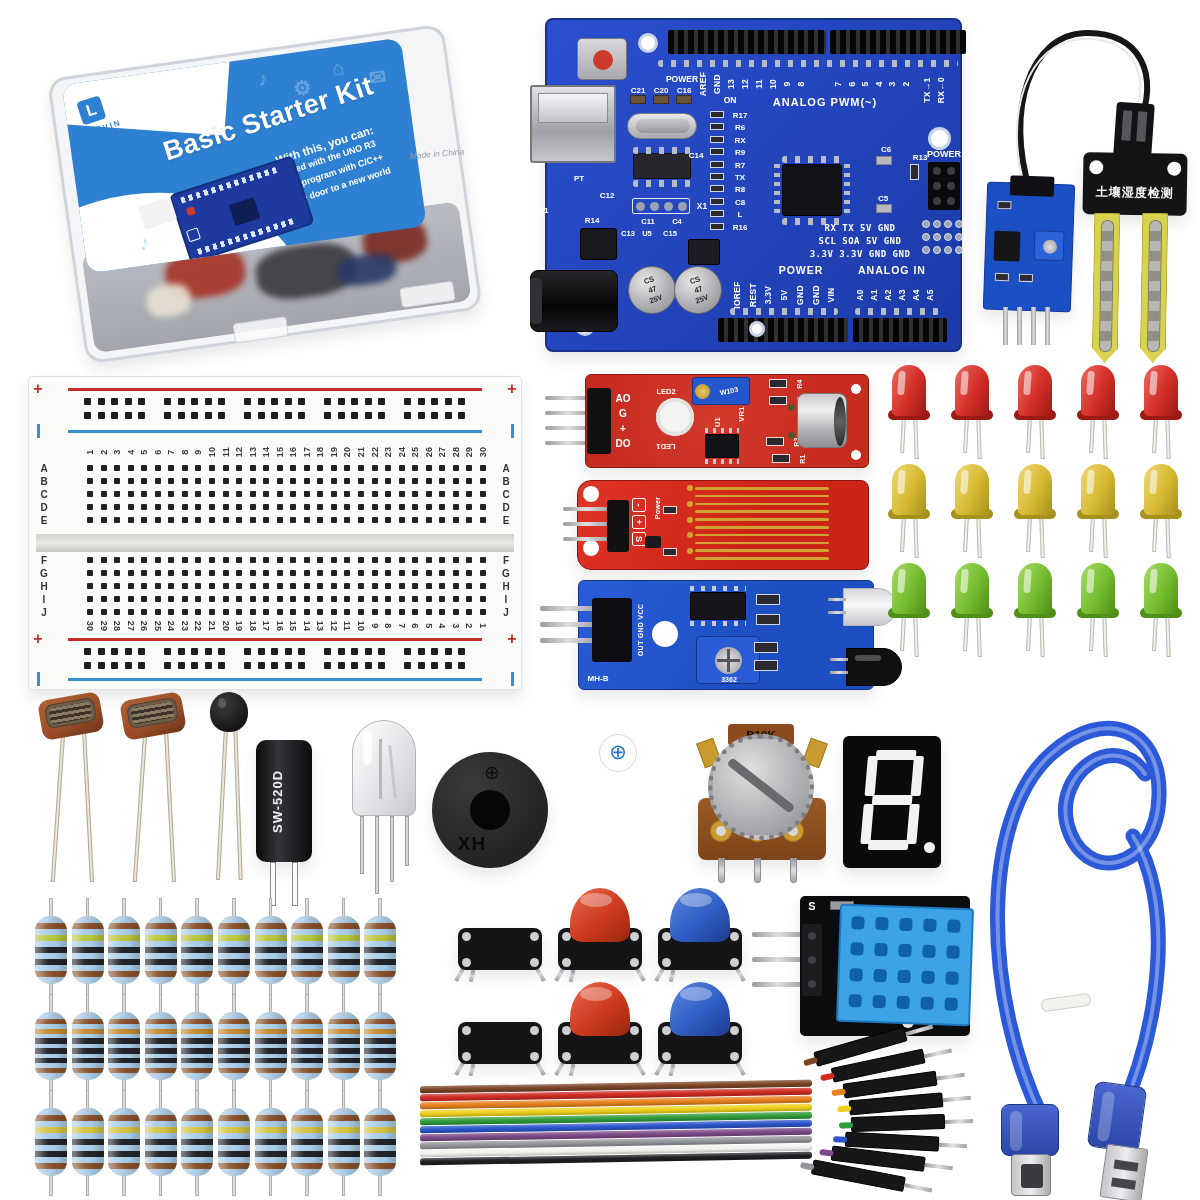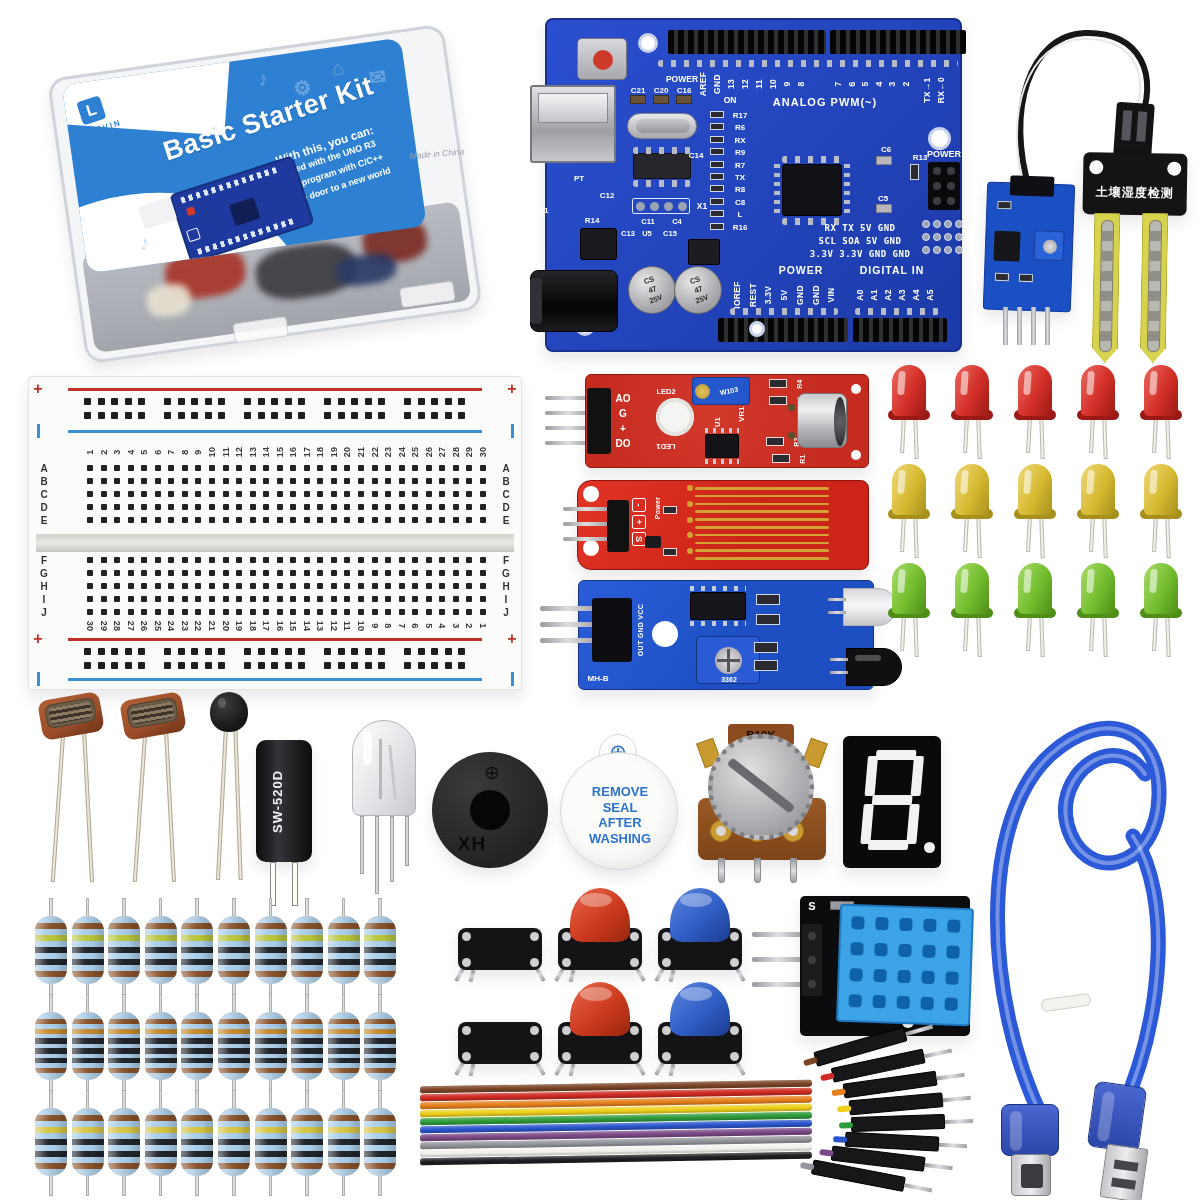--- a/index.html
+++ b/index.html
@@ -187,21 +187,21 @@
       <div class="abs circ" style="left: 425px; top: 208px; width: 8px; height: 8px; background: rgb(154, 162, 180); border: 1px solid rgb(223, 230, 244);"></div>
       <div class="abs circ" style="left: 392px; top: 221px; width: 8px; height: 8px; background: rgb(154, 162, 180); border: 1px solid rgb(223, 230, 244);"></div>
       <div class="abs circ" style="left: 403px; top: 221px; width: 8px; height: 8px; background: rgb(154, 162, 180); border: 1px solid rgb(223, 230, 244);"></div>
       <div class="abs circ" style="left: 414px; top: 221px; width: 8px; height: 8px; background: rgb(154, 162, 180); border: 1px solid rgb(223, 230, 244);"></div>
       <div class="abs circ" style="left: 425px; top: 221px; width: 8px; height: 8px; background: rgb(154, 162, 180); border: 1px solid rgb(223, 230, 244);"></div>
       <div class="abs circ" style="left: 392px; top: 234px; width: 8px; height: 8px; background: rgb(154, 162, 180); border: 1px solid rgb(223, 230, 244);"></div>
       <div class="abs circ" style="left: 403px; top: 234px; width: 8px; height: 8px; background: rgb(154, 162, 180); border: 1px solid rgb(223, 230, 244);"></div>
       <div class="abs circ" style="left: 414px; top: 234px; width: 8px; height: 8px; background: rgb(154, 162, 180); border: 1px solid rgb(223, 230, 244);"></div>
       <div class="abs circ" style="left: 425px; top: 234px; width: 8px; height: 8px; background: rgb(154, 162, 180); border: 1px solid rgb(223, 230, 244);"></div>
       <div class="hlab" style="left: 271px; top: 258px; font-size: 10.5px; letter-spacing: 1px;">POWER</div>
-      <div class="hlab" style="left: 362px; top: 258px; font-size: 10.5px; letter-spacing: 1px;">DIGITAL IN</div>
+      <div class="hlab" style="left: 362px; top: 258px; font-size: 10.5px; letter-spacing: 1px;">ANALOG IN</div>
       <div class="vlab" style="left: 207px; top: 283px;">IOREF</div>
       <div class="vlab" style="left: 222.7px; top: 283px;">REST</div>
       <div class="vlab" style="left: 238.4px; top: 283px;">3.3V</div>
       <div class="vlab" style="left: 254.1px; top: 283px;">5V</div>
       <div class="vlab" style="left: 269.8px; top: 283px;">GND</div>
       <div class="vlab" style="left: 285.5px; top: 283px;">GND</div>
       <div class="vlab" style="left: 301.2px; top: 283px;">VIN</div>
       <div class="vlab" style="left: 330px; top: 283px;">A0</div>
       <div class="vlab" style="left: 344px; top: 283px;">A1</div>
       <div class="vlab" style="left: 358px; top: 283px;">A2</div>
@@ -1041,26 +1041,20 @@
       <div class="abs circ shadow" style="left: 0px; top: 0px; width: 116px; height: 116px; background: radial-gradient(circle at 35% 30%, rgb(58, 58, 60), rgb(35, 35, 37) 70%);">
         <div class="abs circ" style="left: 38px; top: 38px; width: 40px; height: 40px; background: rgb(6, 6, 6);"></div>
         <div class="hlab" style="left: 60px; top: 20px; font-size: 19px; color: rgb(13, 13, 13); font-weight: normal;">⊕</div>
         <div class="hlab" style="left: 40px; top: 92px; font-size: 19px; color: rgb(10, 10, 10); letter-spacing: 1px;">XH</div>
       </div>
     </div>
 
   <div class="abs" id="buzz2" style="left:558px;top:734px;width:124px;height:138px;">
       <div class="abs circ" style="left: 41px; top: 0px; width: 38px; height: 38px; background: rgb(253, 253, 253); border: 1px solid rgb(218, 218, 214);"></div>
       <div class="hlab" style="left: 60px; top: 18px; font-size: 21px; color: rgb(43, 114, 204); font-weight: normal;">⊕</div>
-      <div class="abs circ" style="left: 2px; top: 18px; width: 118px; height: 118px; background: rgb(252, 252, 251); border: 1px solid rgb(214, 214, 210); box-shadow: rgba(0, 0, 0, 0.07) -6px -8px 16px inset, rgba(40, 40, 60, 0.1) 0px 8px 12px;">
-        <div class="hlab" style="left: 59px; top: 38px; font-size: 13px; color: rgb(43, 114, 204);">REMOVE</div>
-        <div class="hlab" style="left: 59px; top: 53.5px; font-size: 13px; color: rgb(43, 114, 204);">SEAL</div>
-        <div class="hlab" style="left: 59px; top: 69px; font-size: 13px; color: rgb(43, 114, 204);">AFTER</div>
-        <div class="hlab" style="left: 59px; top: 84.5px; font-size: 13px; color: rgb(43, 114, 204);">WASHING</div>
-      </div>
     </div>
 
   <div class="abs" id="pot" style="left:692px;top:718px;width:140px;height:168px;">
       <div class="abs" style="left: 36px; top: 6px; width: 66px; height: 22px; background: rgb(138, 76, 30); border-radius: 4px;">
         <div class="hlab" style="left: 33px; top: 11px; font-size: 11.5px; color: rgb(20, 13, 4);">B10K</div>
       </div>
       <div class="abs shadow" style="left: 6px; top: 80px; width: 128px; height: 62px; background: linear-gradient(rgb(154, 90, 38), rgb(124, 68, 24)); border-radius: 8px;"></div>
       <div class="abs" style="left: 8px; top: 22px; width: 18px; height: 26px; background: rgb(200, 154, 48); border: 1px solid rgb(168, 124, 30); transform: rotate(-20deg);"></div>
       <div class="abs" style="left: 114px; top: 22px; width: 18px; height: 26px; background: rgb(200, 154, 48); border: 1px solid rgb(168, 124, 30); transform: rotate(20deg);"></div>
       <div class="abs circ" style="left: 18px; top: 102px; width: 22px; height: 22px; background: rgb(200, 154, 48); border: 1px solid rgb(168, 124, 30);">

